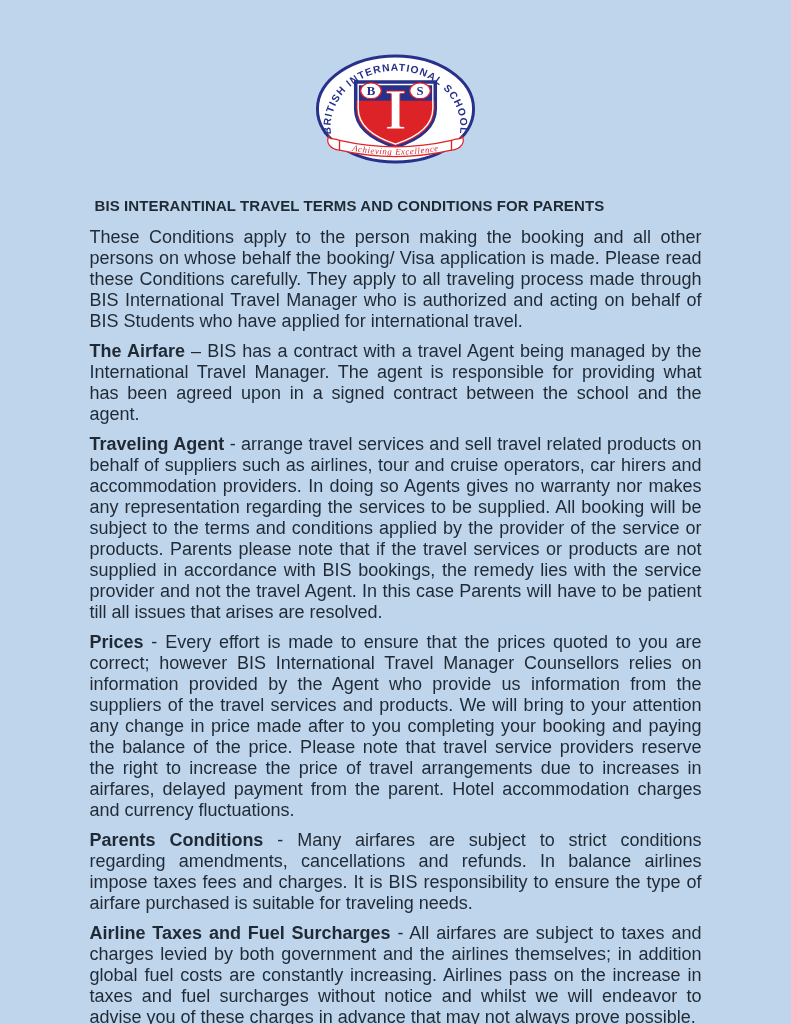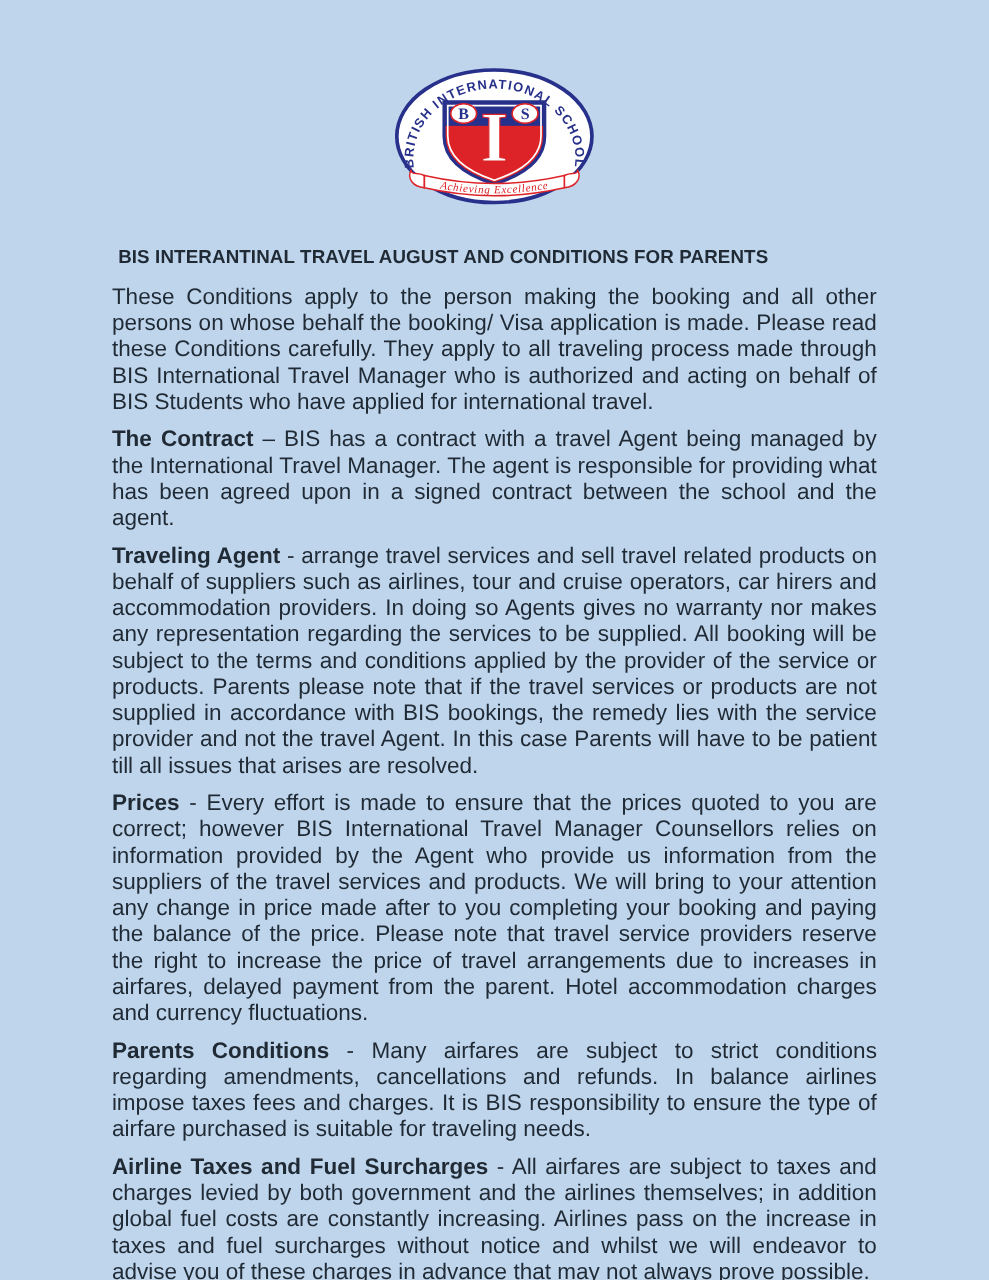--- a/index.html
+++ b/index.html
@@ -100,26 +100,26 @@
         <path d="M 140,88 C 146,85 150,88 151,84 C 154,90 150,97 140,98 Z" fill="#ffffff" stroke="#dd2327" stroke-width="1.2"></path>
         <path d="M 26,88 Q 83,101 140,88 L 140,98 Q 83,111 26,98 Z" fill="#ffffff" stroke="#dd2327" stroke-width="1.3"></path>
         <text font-family="Liberation Serif, serif" font-size="9" font-style="italic" fill="#dd2327" letter-spacing="0.6">
           <textPath href="#mottoArc" startOffset="50%" text-anchor="middle">Achieving Excellence</textPath>
         </text>
       </g>
     </svg>
   </div>
 
   <div class="content">
-    <h1 class="doc-title">BIS INTERANTINAL TRAVEL AUGUST AND CONDITIONS FOR PARENTS</h1>
+    <h1 class="doc-title">BIS INTERANTINAL TRAVEL TERMS AND CONDITIONS FOR PARENTS</h1>
 
     <div>
   <p class="para"><span>These Conditions apply to the person making the booking and all other persons on whose behalf the booking/ Visa application is made. Please read these Conditions carefully. They apply to all traveling process made through BIS International Travel Manager who is authorized and acting on behalf of BIS Students who have applied for international travel.</span></p>
 
-  <p class="para"><span class="hd">The Contract</span><span> – </span><span>BIS has a contract with a travel Agent being managed by the International Travel Manager. The agent is responsible for providing what has been agreed upon in a signed contract between the school and the agent.</span></p>
+  <p class="para"><span class="hd">The Airfare</span><span> – </span><span>BIS has a contract with a travel Agent being managed by the International Travel Manager. The agent is responsible for providing what has been agreed upon in a signed contract between the school and the agent.</span></p>
 
   <p class="para"><span class="hd">Traveling Agent</span><span> - </span><span>arrange travel services and sell travel related products on behalf of suppliers such as airlines, tour and cruise operators, car hirers and accommodation providers. In doing so Agents gives no warranty nor makes any representation regarding the services to be supplied. All booking will be subject to the terms and conditions applied by the provider of the service or products. Parents please note that if the travel services or products are not supplied in accordance with BIS bookings, the remedy lies with the service provider and not the travel Agent. In this case Parents will have to be patient till all issues that arises are resolved.</span></p>
 
   <p class="para"><span class="hd">Prices</span><span> - </span><span>Every effort is made to ensure that the prices quoted to you are correct; however BIS International Travel Manager Counsellors relies on information provided by the Agent who provide us information from the suppliers of the travel services and products. We will bring to your attention any change in price made after to you completing your booking and paying the balance of the price. Please note that travel service providers reserve the right to increase the price of travel arrangements due to increases in airfares, delayed payment from the parent. Hotel accommodation charges and currency fluctuations.</span></p>
 
   <p class="para"><span class="hd">Parents Conditions</span><span> - </span><span>Many airfares are subject to strict conditions regarding amendments, cancellations and refunds. In balance airlines impose taxes fees and charges. It is BIS responsibility to ensure the type of airfare purchased is suitable for traveling needs.</span></p>
 
   <p class="para"><span class="hd">Airline Taxes and Fuel Surcharges</span><span> - </span><span>All airfares are subject to taxes and charges levied by both government and the airlines themselves; in addition global fuel costs are constantly increasing. Airlines pass on the increase in taxes and fuel surcharges without notice and whilst we will endeavor to advise you of these charges in advance that may not always prove possible.</span></p>
 
 </div>

